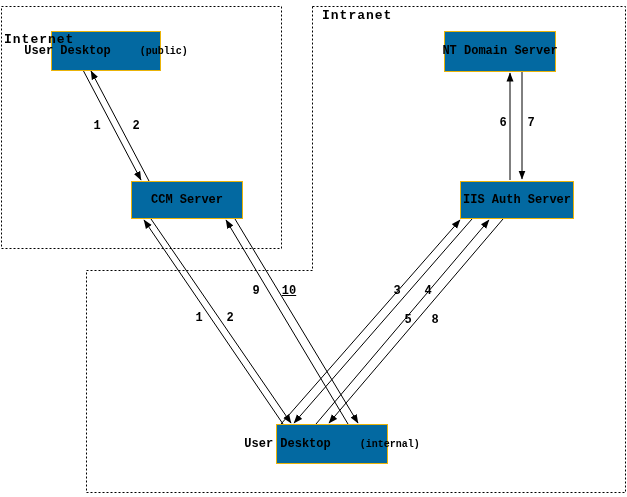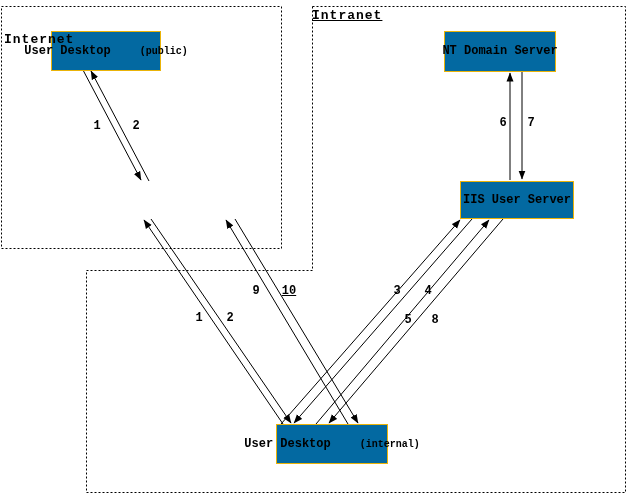--- a/index.html
+++ b/index.html
@@ -105,34 +105,37 @@
     <line class="edge" x1="472" y1="219" x2="294" y2="423" marker-end="url(#ah)"></line>
 
     <line class="edge" x1="316" y1="424" x2="489" y2="220" marker-end="url(#ah)"></line>
     <line class="edge" x1="503" y1="219" x2="329" y2="423" marker-end="url(#ah)"></line>
 
     <line class="edge" x1="510" y1="180" x2="510" y2="73" marker-end="url(#ah)"></line>
     <line class="edge" x1="522" y1="72" x2="522" y2="179" marker-end="url(#ah)"></line>
   </svg>
 
   <span class="zone-label" style="left:4px; top:8px;margin-top:24px;">Internet</span>
-  <span class="zone-label" style="left:312px; top:8px;text-decoration:underline;">Intranet</span>
+  <span class="zone-label" style="left:322px; top:8px;">Intranet</span>
 
   <div class="node" style="left:51px; top:31px; width:110px; height:40px;">
     <span class="title">User Desktop</span>
     <span class="subtitle">(public)</span>
   </div>
 
+  <div class="node" style="left:131px; top:181px; width:112px; height:38px;">
+    <span class="title">CCM Server</span>
+  </div>
 
   <div class="node" style="left:444px; top:31px; width:112px; height:41px;">
     <span class="title">NT Domain Server</span>
   </div>
 
   <div class="node" style="left:460px; top:181px; width:114px; height:38px;">
-    <span class="title">IIS User Server</span>
+    <span class="title">IIS Auth Server</span>
   </div>
 
   <div class="node" style="left:276px; top:424px; width:112px; height:40px;">
     <span class="title">User Desktop</span>
     <span class="subtitle">(internal)</span>
   </div>
 
   <span class="edge-label" style="left:97px;  top:126px;">1</span>
   <span class="edge-label" style="left:136px; top:126px;">2</span>
 

